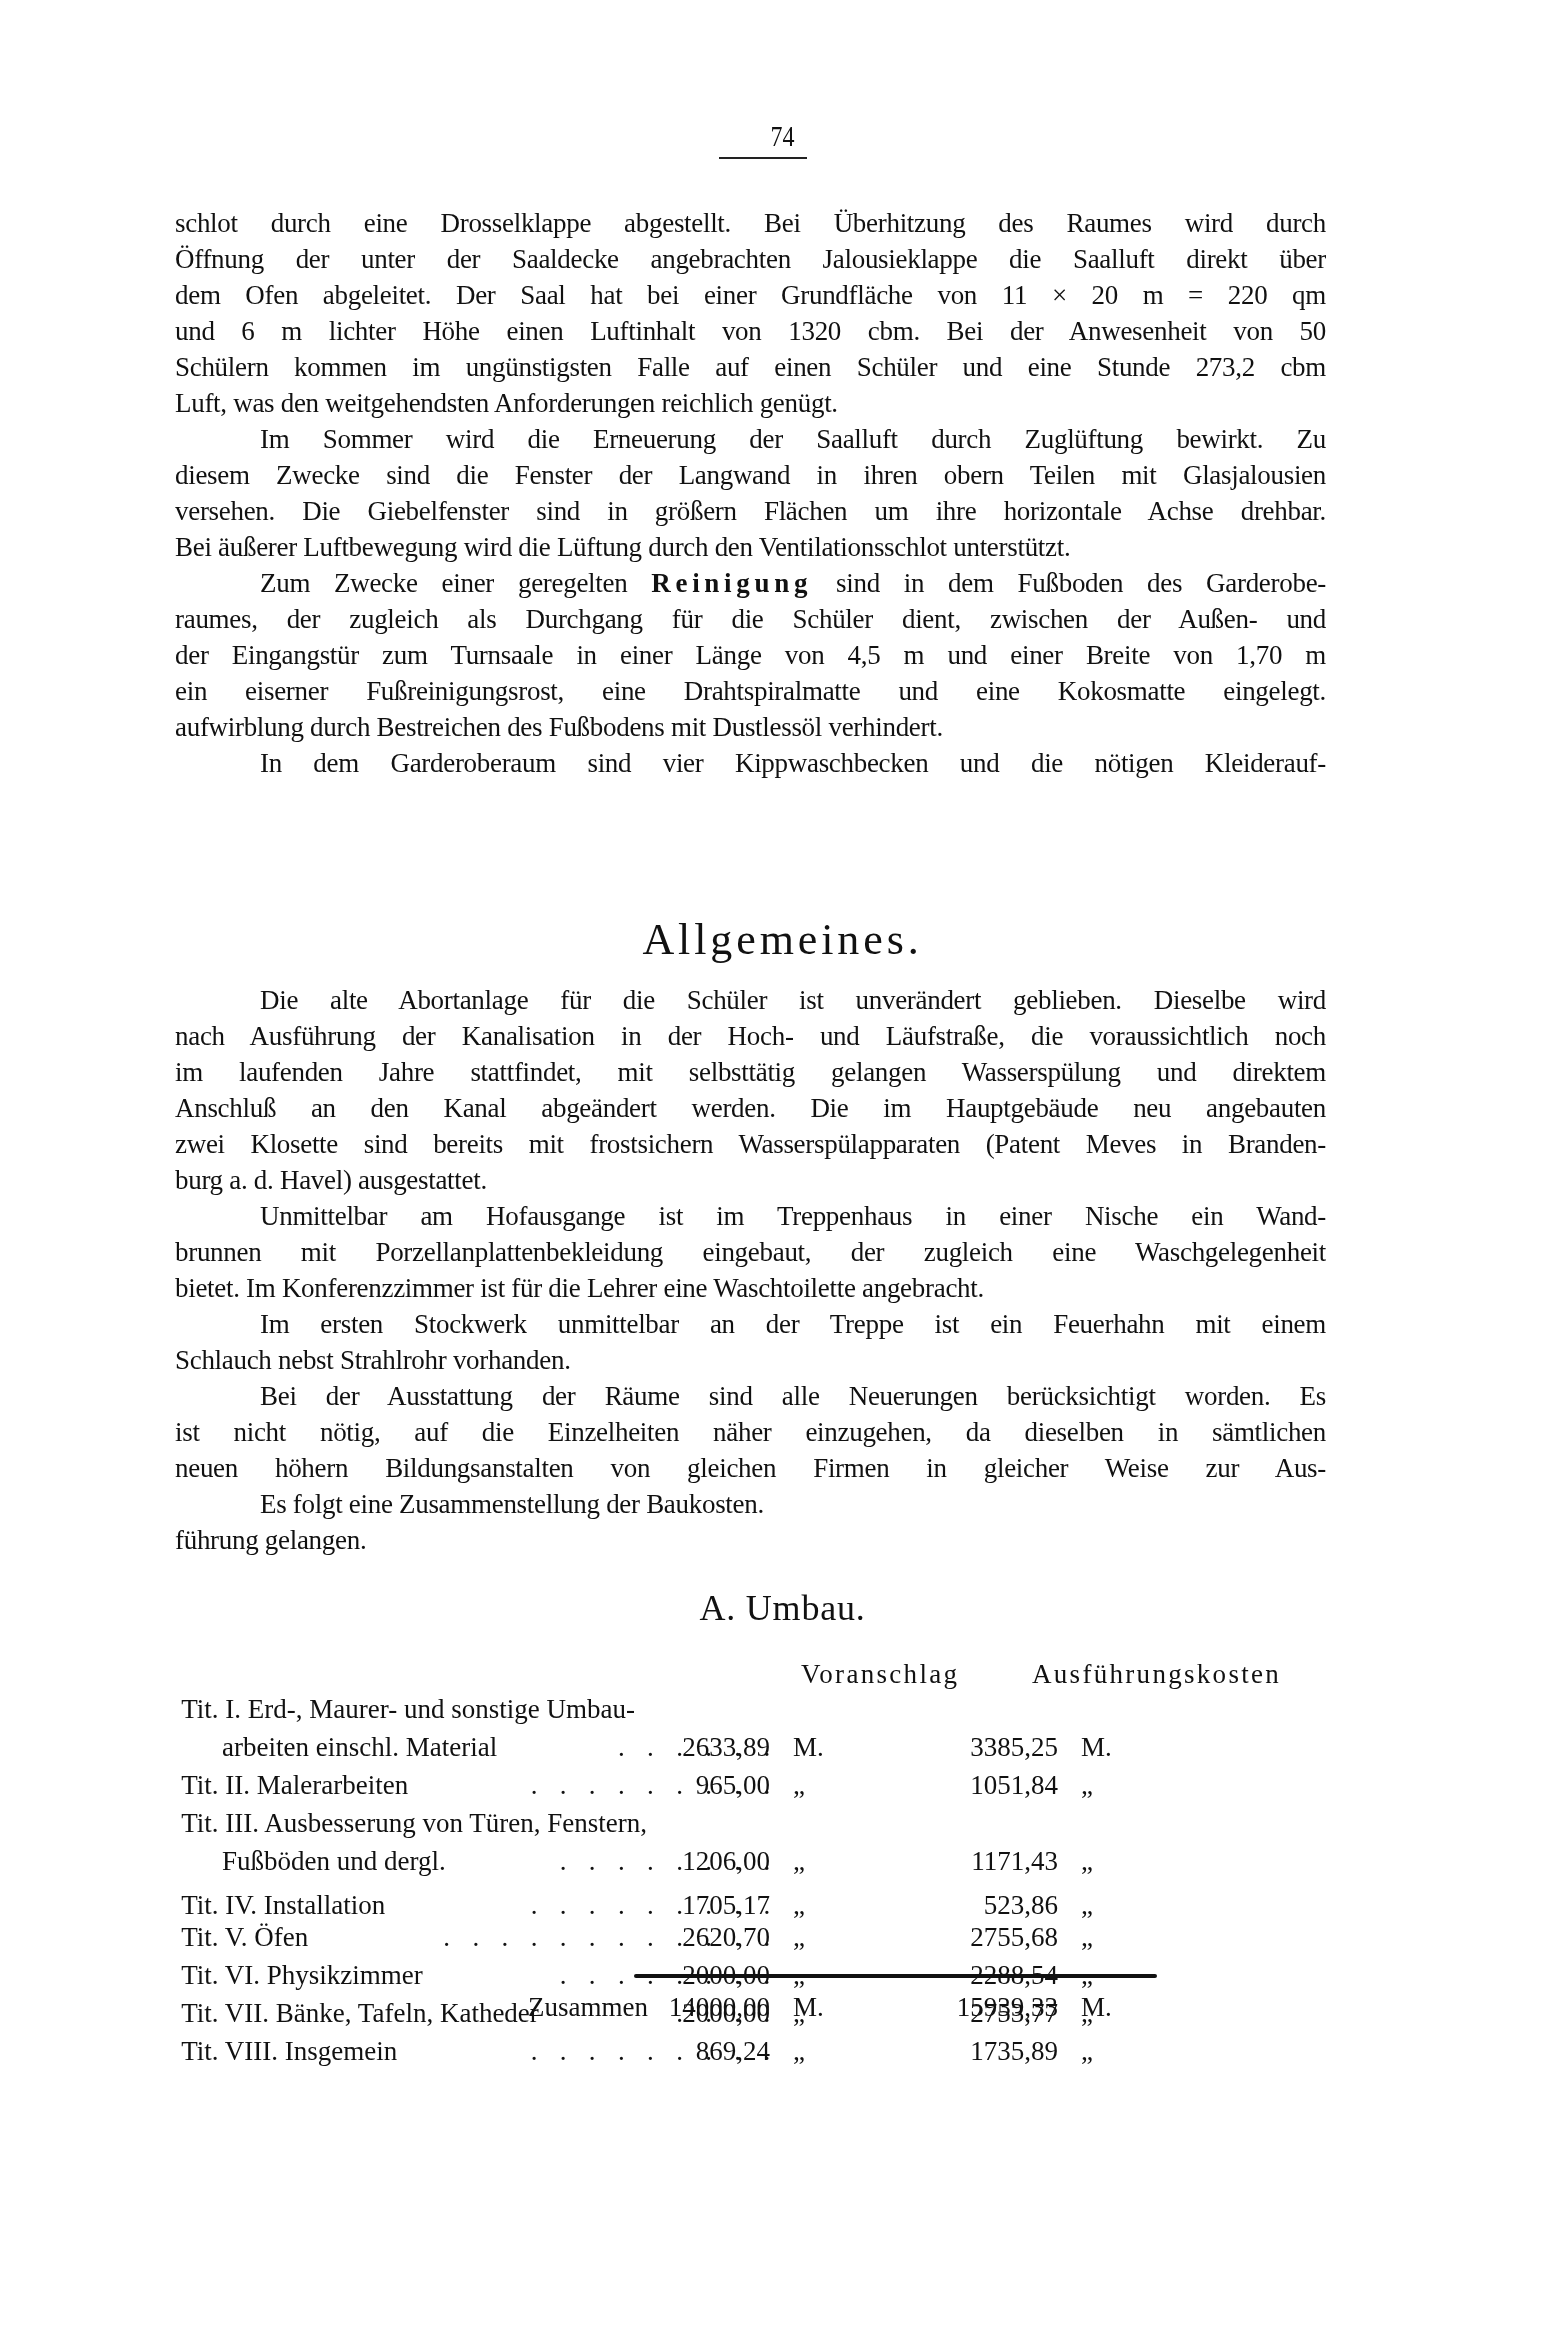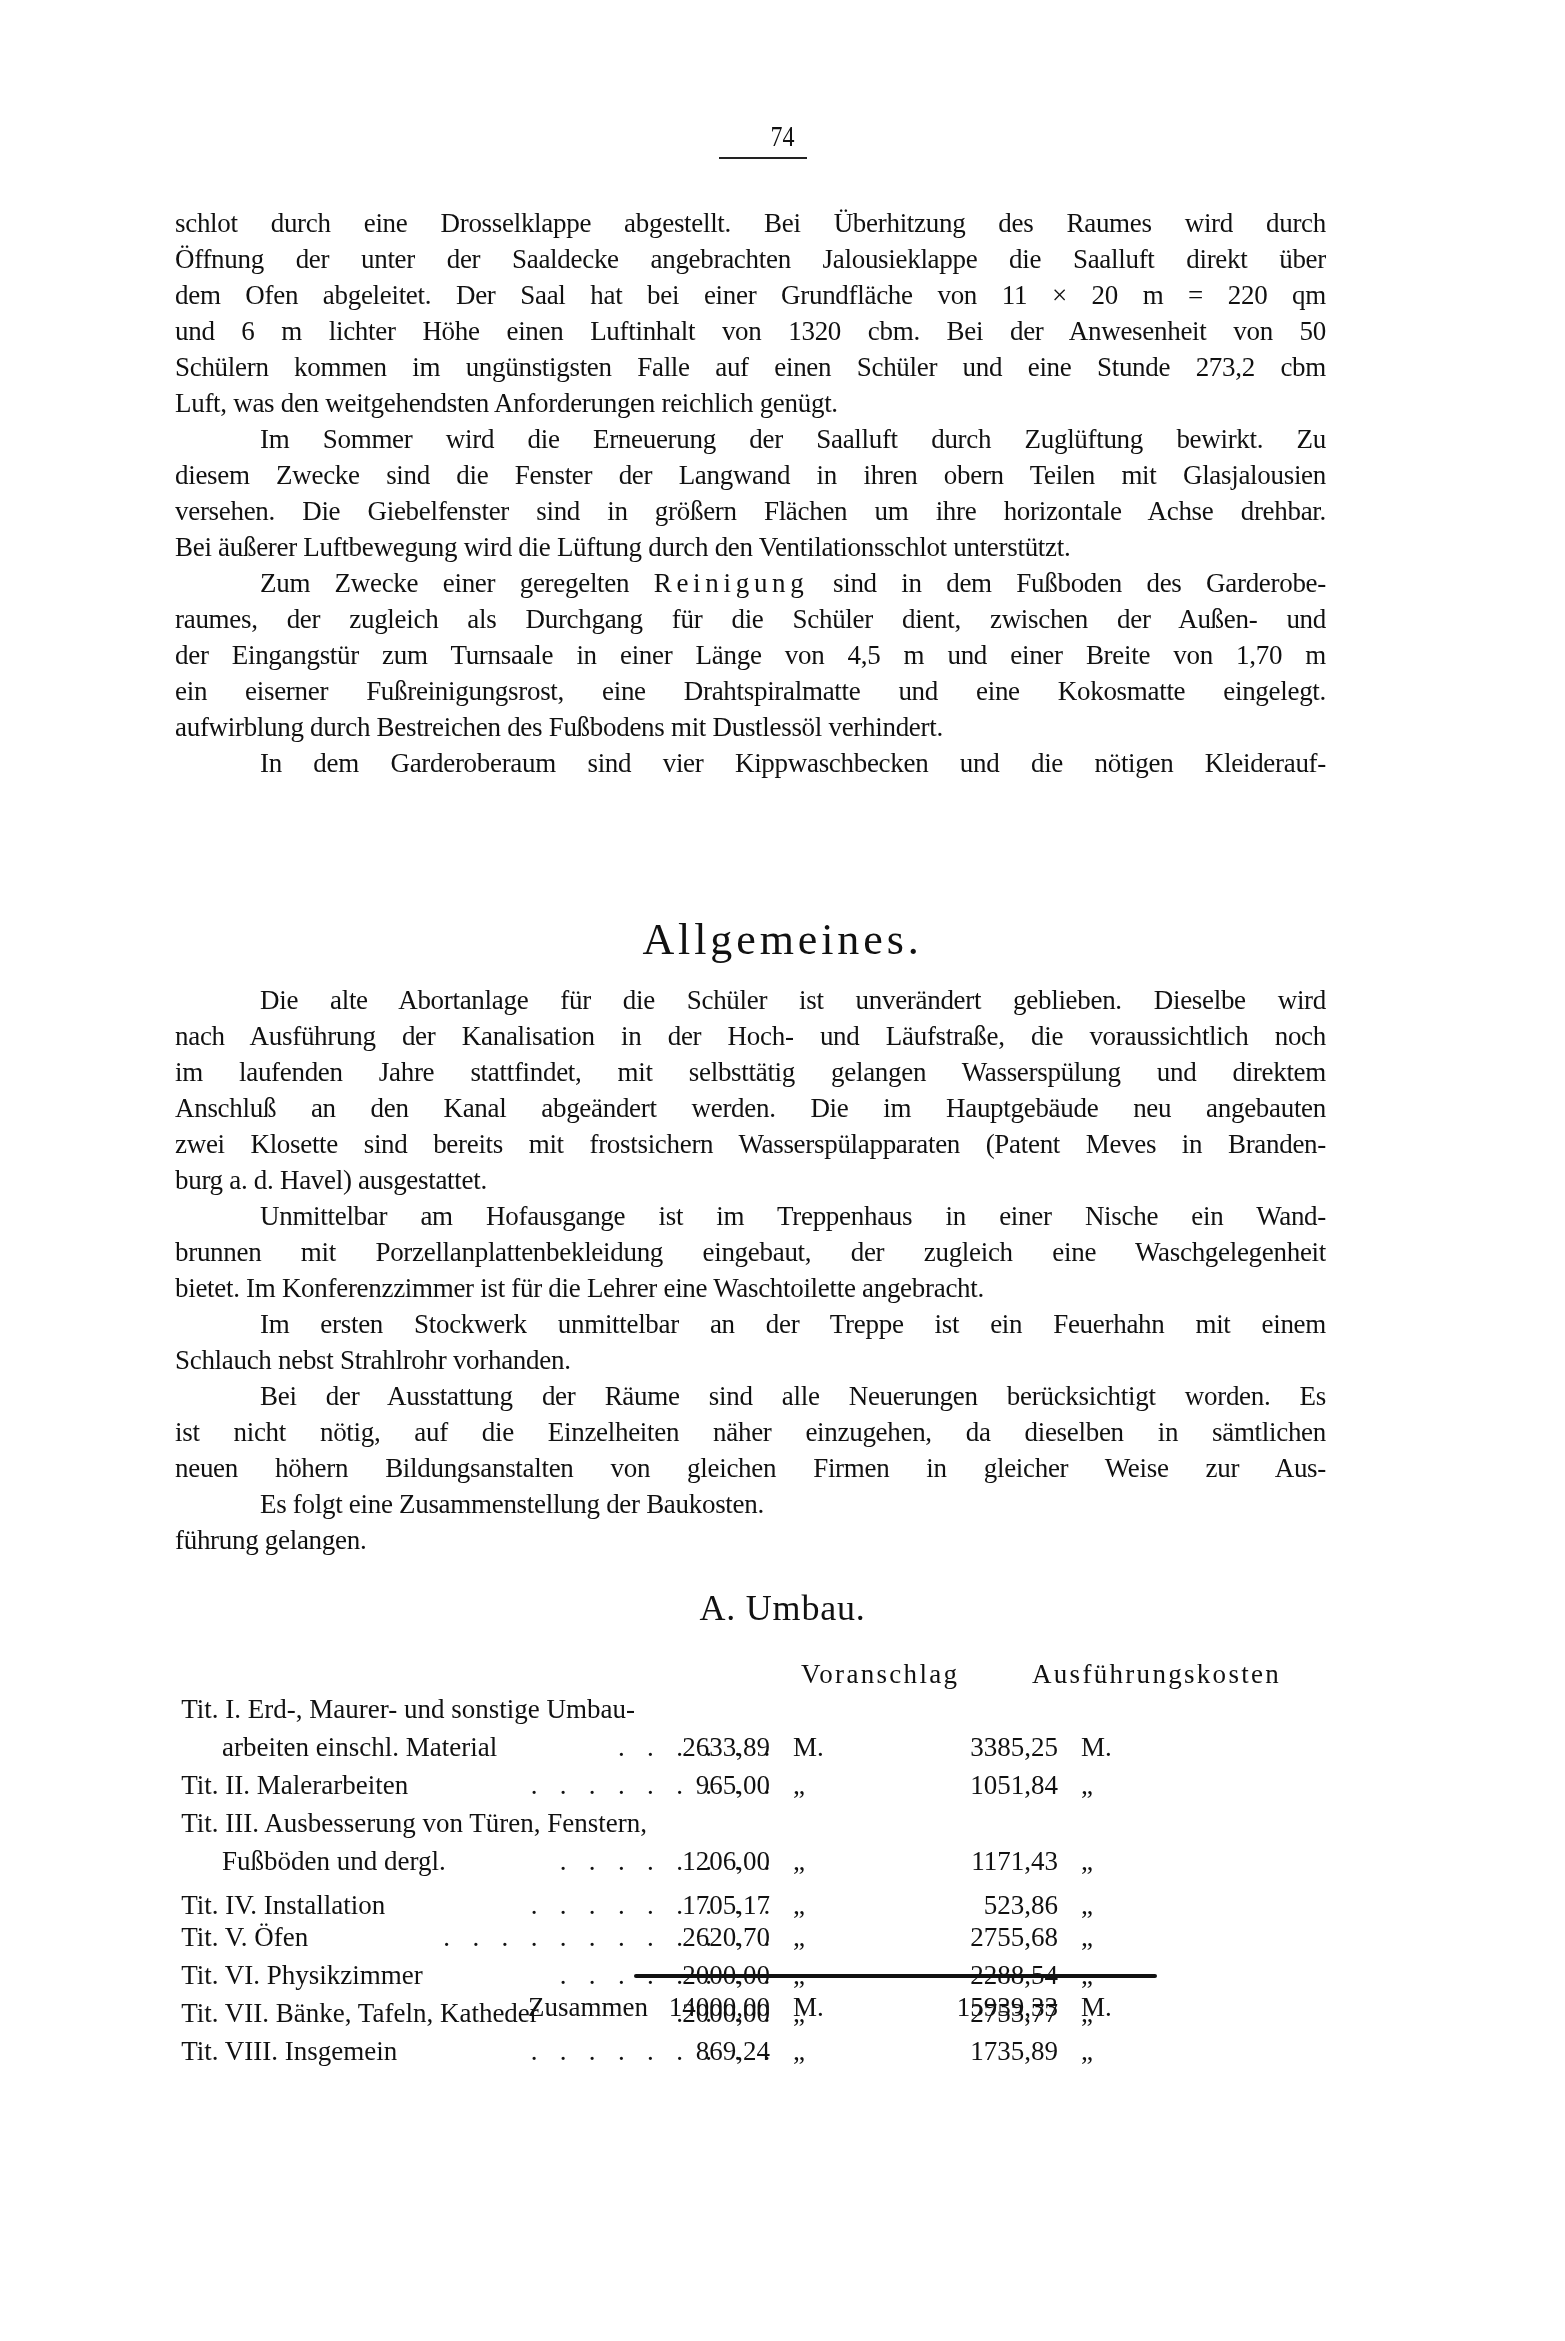--- a/index.html
+++ b/index.html
@@ -8,21 +8,21 @@
   .page-num { position: absolute; left: 0; width: 1565px; top: 119px; text-align: center;
               font-size: 30px; transform: scaleX(0.8); }
   .page-rule { position: absolute; left: 719px; top: 157px; width: 88px; height: 1.6px; background: #222; }
   .body { position: absolute; left: 175px; width: 1151px; top: 205px; }
   .line { display: block; height: 36px; line-height: 36px; font-size: 27px;
           text-align: justify; text-align-last: justify; white-space: nowrap; overflow: hidden;
           letter-spacing: -0.3px; }
   .line span.inner { display: inline-block; width: 100%; white-space: normal; text-align: justify; text-align-last: justify; }
   .line.last span.inner { text-align-last: left; }
   .line.indent span.inner { padding-left: 85px; box-sizing: border-box; }
-  .spaced { letter-spacing: 4.7px; }
+  .spaced { letter-spacing: 4.7px; font-weight: bold; }
   .heading { position: absolute; left: 0; width: 1565px; text-align: center; font-size: 44px; }
   .heading.allg { top: 914px; letter-spacing: 3.9px; }
   .heading.umbau { top: 1587px; font-size: 36px; letter-spacing: 0.8px; }
   .body2 { position: absolute; left: 175px; width: 1151px; top: 982px; }
   .table { position: absolute; left: 175px; top: 1659px; width: 1174px; }
   .th { position: absolute; top: 0; font-size: 27px; letter-spacing: 2.3px; }
   .th.vor { left: 626px; }
   .th.aus { left: 857px; }
   .row { position: absolute; left: 0; width: 1174px; height: 38px; font-size: 27px; line-height: 38px; }
   .row .label { position: absolute; left: 6.3px; white-space: nowrap; }

